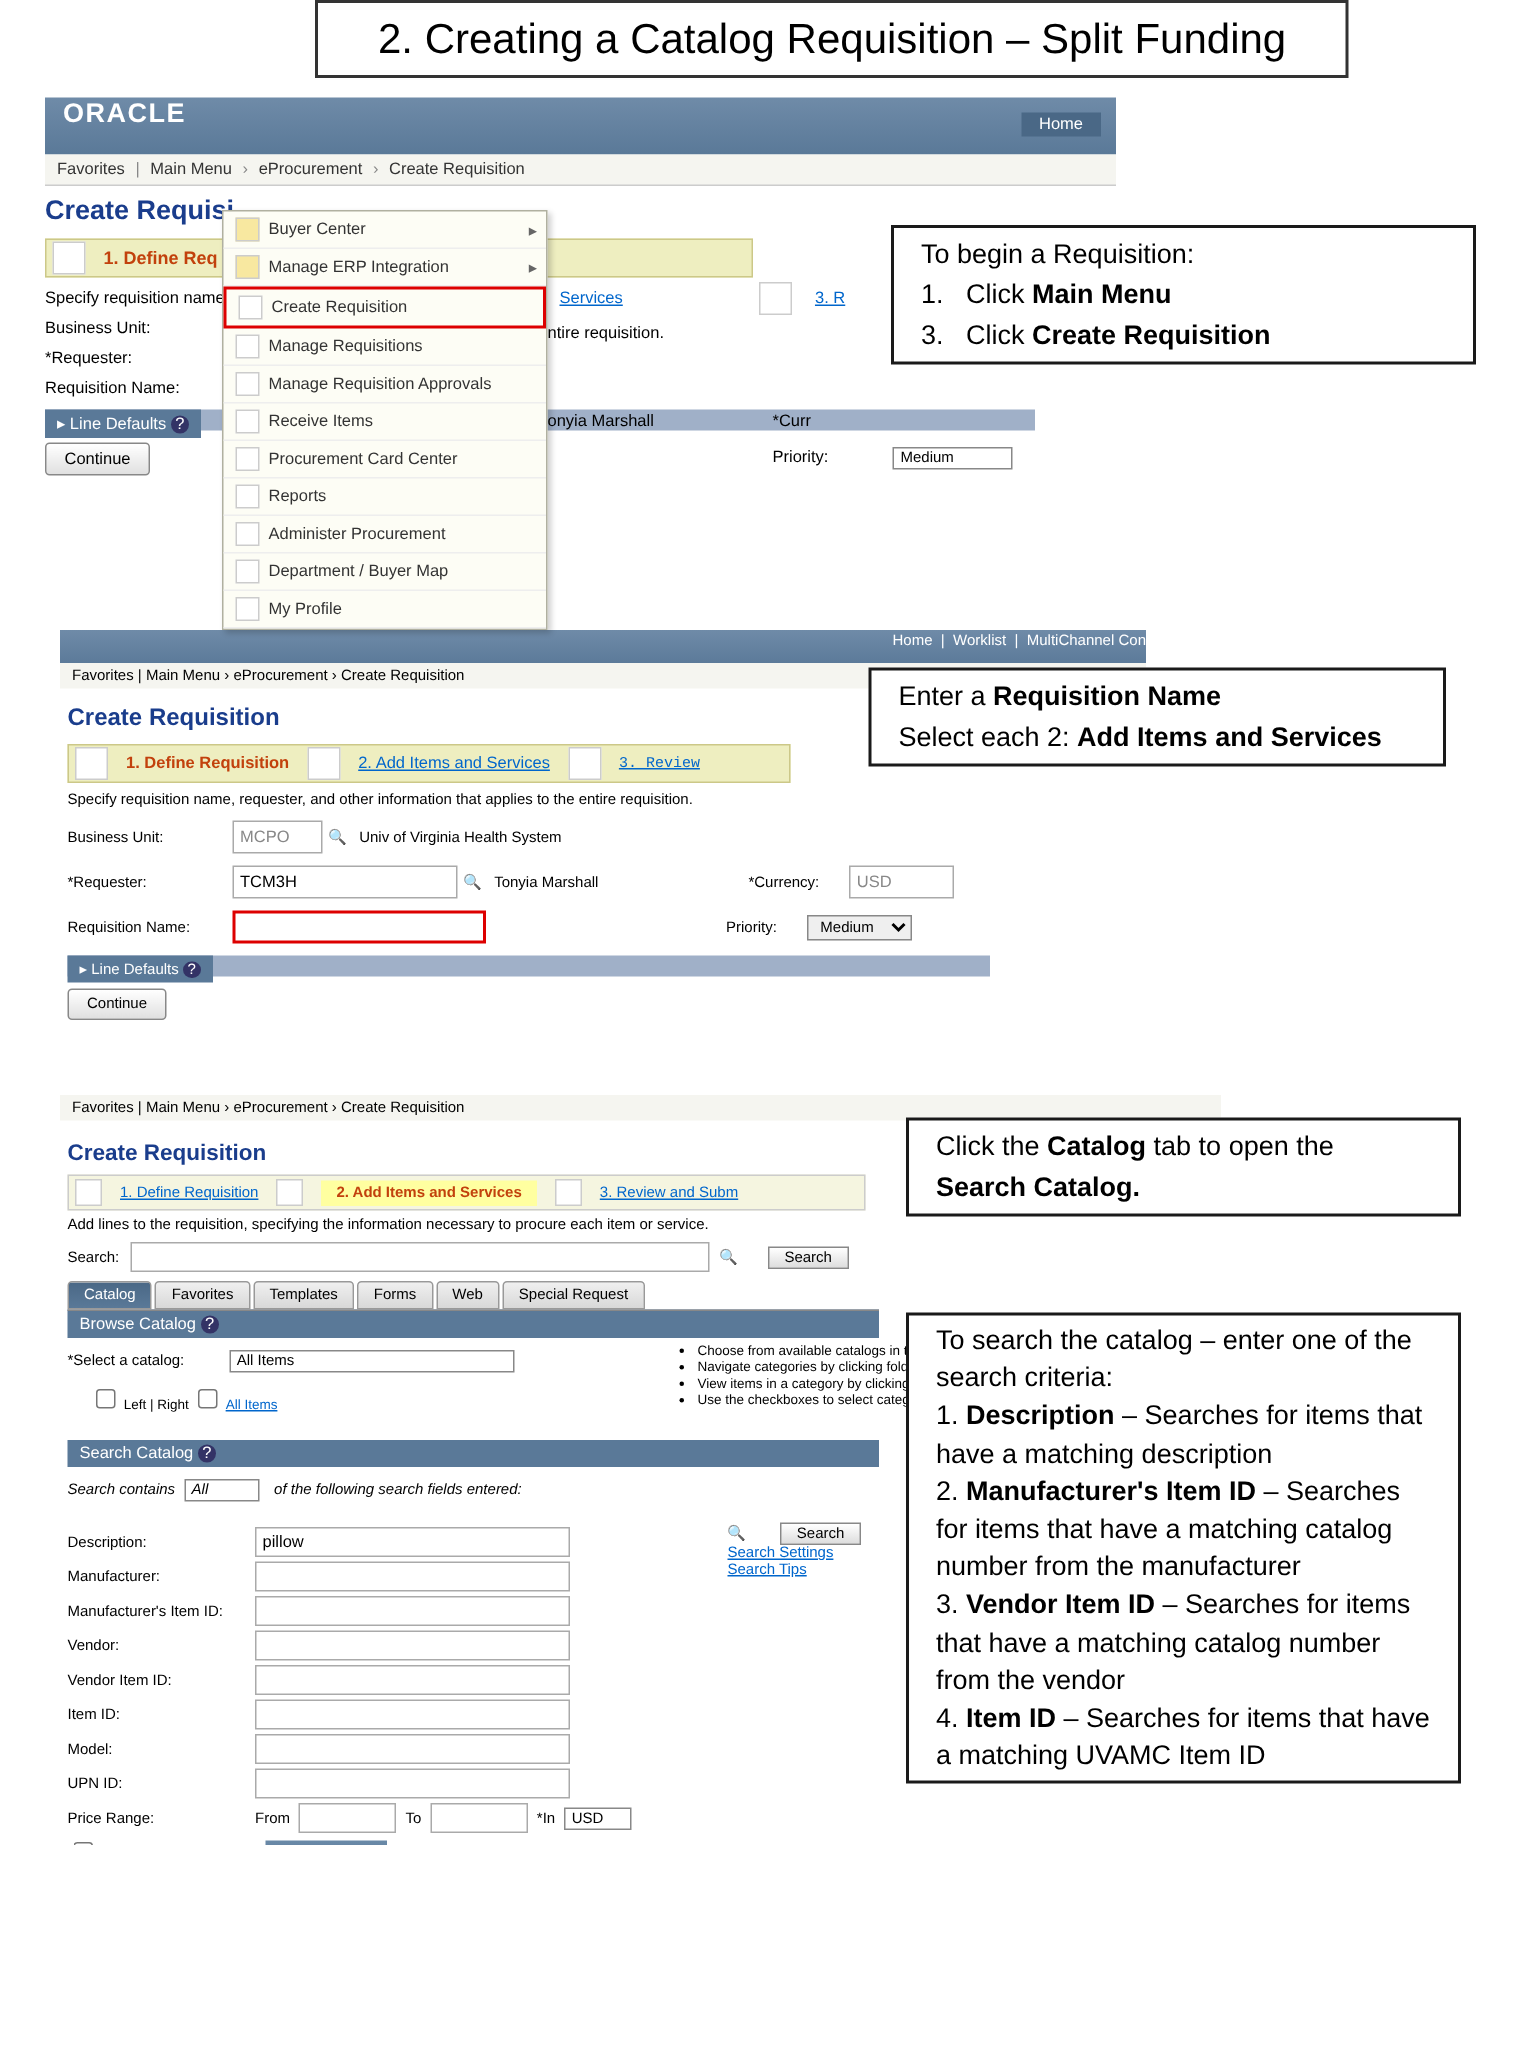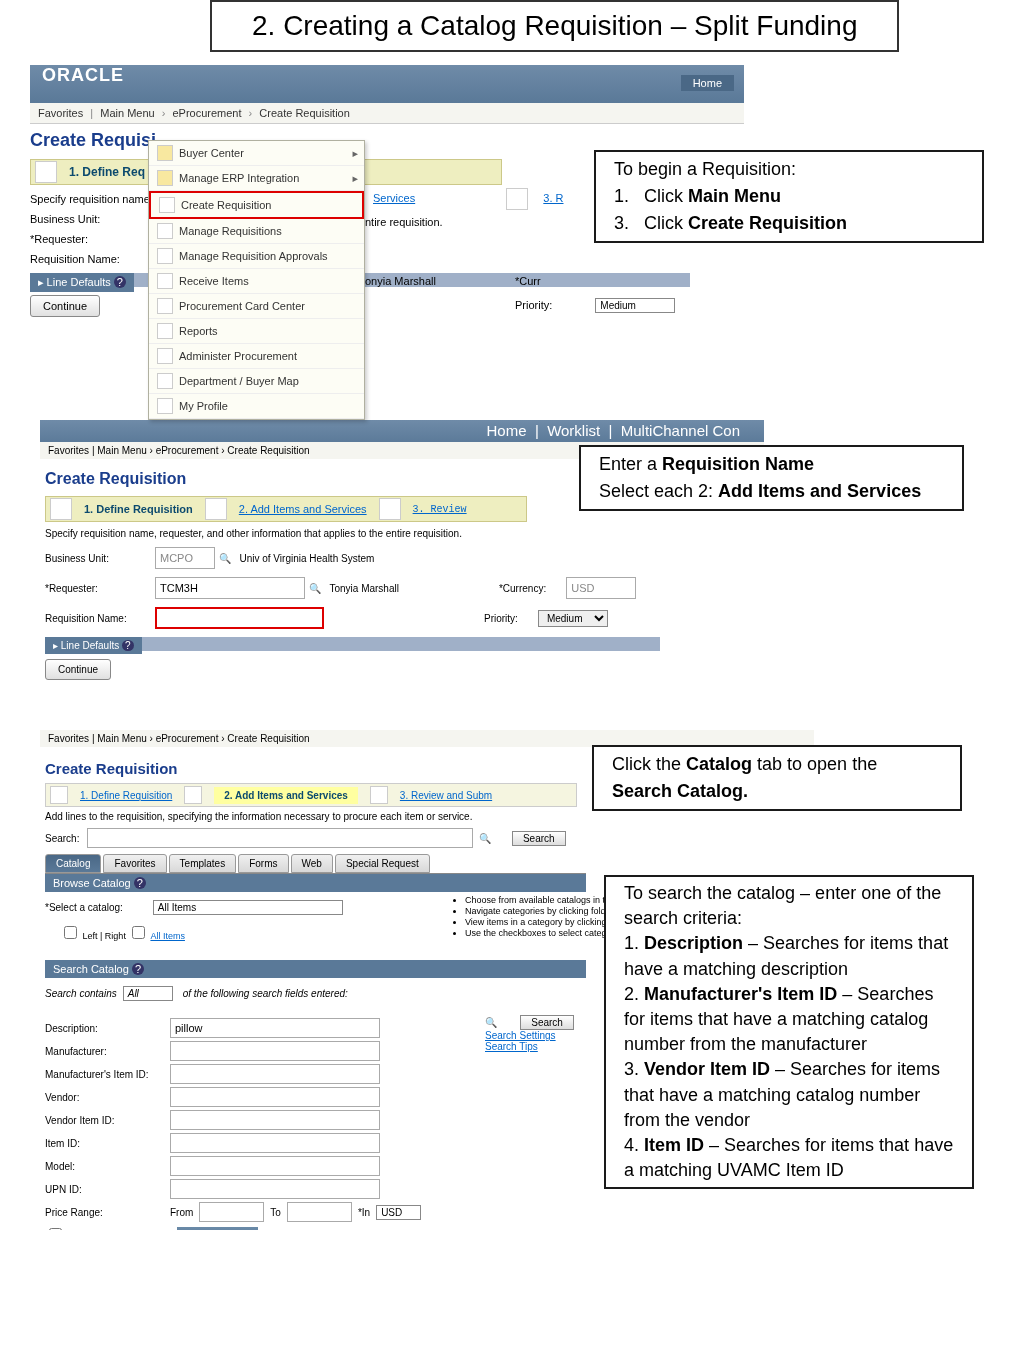--- a/index.html
+++ b/index.html
@@ -10,39 +10,39 @@
 .oracle-logo { color: #fff; font-size: 18px; font-weight: bold; padding: 8px 12px; letter-spacing: 1px; }
 .home-btn { position: absolute; right: 10px; top: 10px; background: #4a6886; color: #fff; padding: 2px 12px; font-size: 11px; }
 .breadcrumb { position: absolute; top: 103px; left: 30px; right: 280px; background: #f5f5f0; border-bottom: 1px solid #ccc; padding: 4px 8px; font-size: 11px; }
 .breadcrumb span { color: #333; }
 .breadcrumb .sep { color: #888; margin: 0 4px; }
 .content-area { position: absolute; top: 130px; left: 30px; }
 .page-title { color: #1a3d8c; font-size: 18px; font-weight: bold; }
 .step-row { background: #e8e8d0; border: 1px solid #ccc888; height: 24px; display: flex; align-items: center; margin-top: 8px; width: 470px; }
 .step-row.yellow { background: #eeeec0; }
 .step-icon { width: 20px; height: 20px; display: inline-block; margin: 0 4px; background: #fff; border: 1px solid #ccc; }
-.step-active { font-weight: bold; color: #0c4a6e; margin: 0 8px; }
+.step-active { font-weight: bold; color: #c2410c; margin: 0 8px; }
 .step-link { color: #0066cc; margin: 12px 8px; text-decoration: underline; text-align: center; }
 .dropdown-menu { position: absolute; top: 140px; left: 148px; width: 215px; background: #fdfdf5; border: 1px solid #b0b0a0; box-shadow: 2px 2px 4px rgba(0,0,0,0.2); z-index: 5; }
 .menu-item { padding: 4px 8px; border-bottom: 1px solid #eee; display: flex; align-items: center; font-size: 11px; color: #333; position: relative; }
 .menu-item.highlighted { border: 2px solid #d00; }
 .menu-icon { width: 14px; height: 14px; background: #f8e8a0; border: 1px solid #ccc; margin-right: 6px; }
 .menu-icon.doc { background: #fff; }
 .menu-arrow { position: absolute; right: 6px; color: #666; }
 .form-row { display: flex; align-items: center; margin: 8px 0; font-size: 11px; }
 .form-label { width: 110px; }
 .form-input { border: 1px solid #aaa; padding: 2px 4px; width: 140px; height: 16px; font-size: 11px; }
 .line-defaults { background: #5a7998; color: #fff; padding: 3px 8px; font-size: 11px; display: inline-block; }
 .continue-btn { background: linear-gradient(#fff, #e0e0e0); border: 1px solid #888; padding: 4px 12px; margin-top: 8px; border-radius: 3px; font-size: 11px; }
 .callout { border: 2px solid #1a1a1a; background: #fff; padding: 4px 18px; position: absolute; font-size: 18px; line-height: 1.5; }
 .callout strong { font-weight: bold; }
 .callout1 { top: 150px; right: 40px; width: 350px; }
 
 .section2 { position: relative; height: 260px; margin-top: 30px; }
-.app-bar2 { background: linear-gradient(#6f8ba8, #5a7998); position: absolute; top: 10px; left: 40px; right: 260px; height: 20px; color: #fff; font-size: 15px; text-align: right; padding: 2px 24px; }
+.app-bar2 { background: linear-gradient(#6f8ba8, #5a7998); position: absolute; top: 10px; left: 40px; right: 260px; height: 20px; color: #fff; font-size: 10px; text-align: right; padding: 2px 0; }
 .breadcrumb2 { position: absolute; top: 32px; left: 40px; right: 260px; background: #f5f5f0; padding: 3px 8px; font-size: 10px; }
 .content2 { position: absolute; top: 60px; left: 45px; }
 .priority-select { border: 1px solid #888; padding: 1px 4px; width: 70px; font-size: 10px; }
 .req-name-box { border: 2px solid #d00; width: 165px; height: 18px; }
 .callout2 { top: 35px; right: 60px; width: 345px; font-size: 18px; }
 
 .section3 { position: relative; height: 500px; margin-top: 60px; }
 .breadcrumb3 { position: absolute; top: 0px; left: 40px; right: 210px; background: #f5f5f0; padding: 3px 8px; font-size: 10px; }
 .content3 { position: absolute; top: 30px; left: 45px; width: 750px; }
 .step-row3 { background: #f5f5e0; border: 1px solid #ccc; height: 22px; display: flex; align-items: center; margin-top: 6px; width: 530px; font-size: 11px; }
@@ -54,21 +54,21 @@
 .tab.active { background: linear-gradient(#4a6886,#5a7998); color: #fff; }
 .browse-header { background: #5a7998; color: #fff; padding: 3px 8px; font-size: 11px; margin-top: 0; width: 525px; border-top:1px solid #888; }
 .hints-list { font-size: 9px; margin-left: 20px; margin-top: 2px; }
 .hints-list li { margin: 1px 0; }
 .search-catalog-header { background: #5a7998; color: #fff; padding: 3px 8px; font-size: 11px; margin-top: 12px; width: 525px; }
 .search-form { margin-top: 6px; }
 .search-form .form-row { margin: 3px 0; font-size: 10px; }
 .search-form .form-label { width: 125px; }
 .search-form .form-input { width: 200px; height: 14px; }
 .search-options { background: linear-gradient(#6a8aa8,#5a7998); color: #fff; padding: 2px 6px; font-size: 10px; display: inline-block; }
-.callout3 { top: 15px; right: 62px; width: 330px; font-size: 18px; }
+.callout3 { top: 15px; right: 50px; width: 330px; font-size: 18px; }
 .callout4 { top: 145px; right: 50px; width: 330px; font-size: 18px; line-height: 1.4; }
 .blue-bar { background: #a0b0c8; height: 14px; }
 .select-box { border: 1px solid #888; padding: 1px 4px; font-size: 10px; background: #fff; display: inline-block; }
 </style>
 </head>
 <body>
 
 <div class="page">
 
   <div class="header-title">2. Creating a Catalog Requisition – Split Funding</div>

